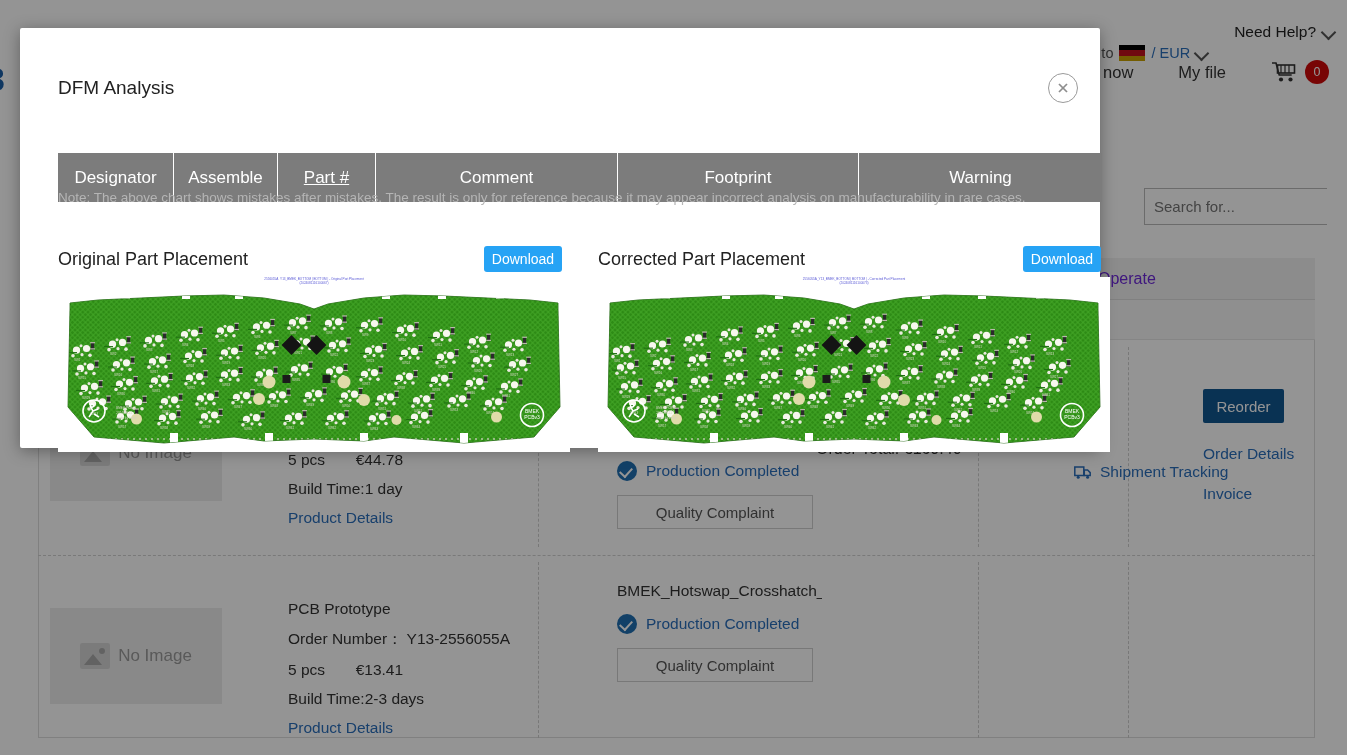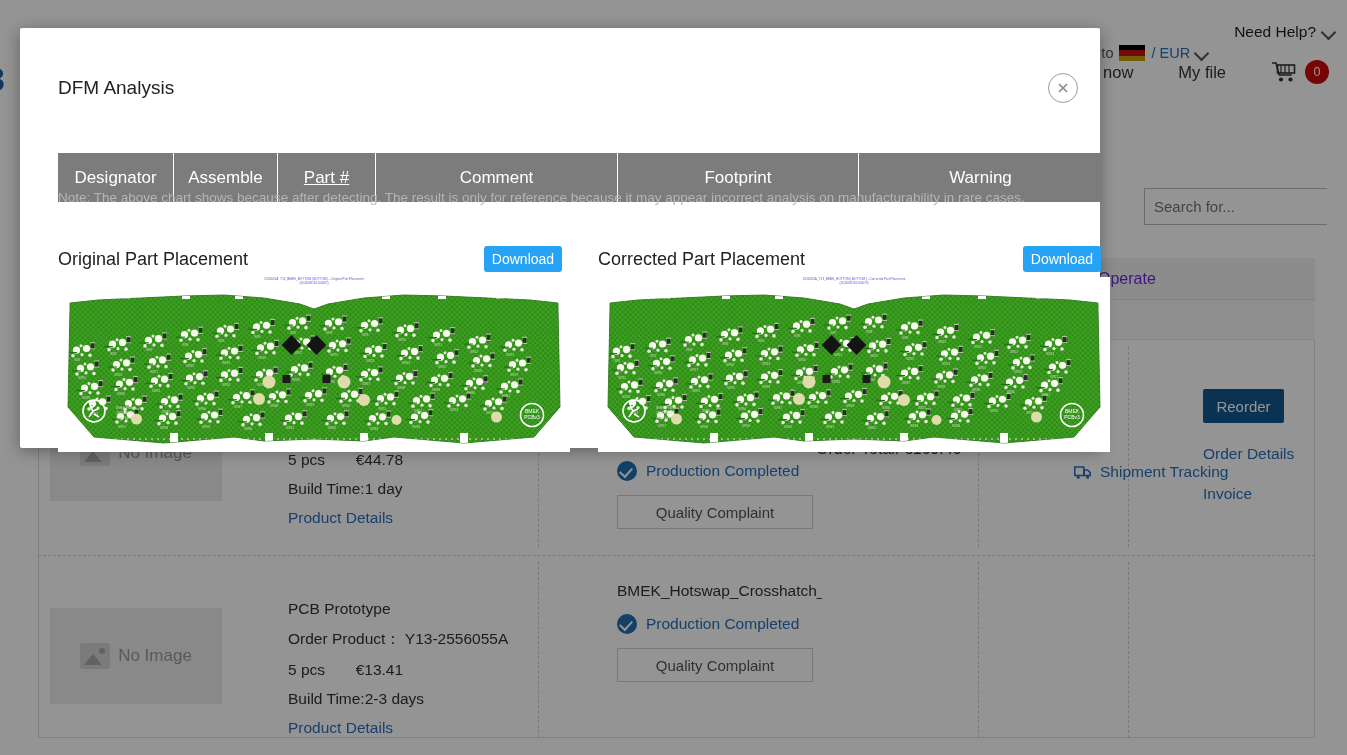--- a/index.html
+++ b/index.html
@@ -216,21 +216,21 @@
       <div class="vdiv" style="left:940px; top:6px; height:176px;"></div>
       <div class="vdiv" style="left:1090px; top:6px; height:176px;"></div>
 
       <div class="cell-img" style="top:52px;">
         <span class="ph-ico"></span>
         <span>No Image</span>
       </div>
 
       <div class="cell-info" style="top:44px;">
         <div class="info-line">PCB Prototype</div>
-        <div class="info-line">Order Product： Y13-2556055A</div>
+        <div class="info-line">Order Number： Y13-2556055A</div>
         <div class="info-line">
           <span>5 pcs</span>
           <span style="display:inline-block;width:22px"></span>
           <span>€13.41</span>
         </div>
         <div class="info-line">Build Time:2-3 days</div>
         <a class="link">Product Details</a>
       </div>
 
       <div class="cell-status" style="top:26px;">
@@ -257,21 +257,21 @@
 
     <div class="dfm-table" id="dfm-table">
         <div class="dfm-th" style="width: 116px;">Designator</div>
         <div class="dfm-th" style="width: 104px;">Assemble</div>
         <div class="dfm-th" style="width: 98px; text-decoration: underline;">Part #</div>
         <div class="dfm-th" style="width: 242px;">Comment</div>
         <div class="dfm-th" style="width: 241px;">Footprint</div>
         <div class="dfm-th" style="width: 243px;">Warning</div>
       </div>
 
-    <div class="dfm-note">Note: The above chart shows because after detecting. The result is only for reference because it may appear incorrect analysis on manufacturability in rare cases.</div>
+    <div class="dfm-note">Note: The above chart shows mistakes after mistakes. The result is only for reference because it may appear incorrect analysis on manufacturability in rare cases.</div>
 
     <div class="panel-hdr" style="left:38px; top:221px;">Original Part Placement</div>
     <button class="btn-download" style="left:464px; top:218px;">Download</button>
 
     <div class="pcb-wrap" style="left:38px; top:249px; width:512px; height:175px;">
       <div class="pcb-caption">
         <div>2556055A_Y13_BMEK_BOTTOM | BOTTOM | - Original Part Placement</div>
         <div>(2024081116100067)</div>
       </div>
       <div class="board pcb-board" style="left:6px; top:10px; width:500px; height:158px;"><svg width="500" height="158" viewBox="0 0 500 158">

